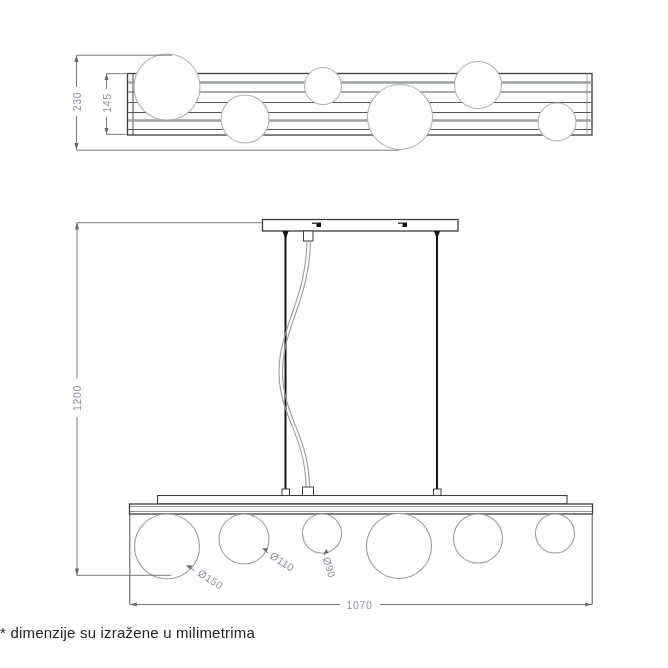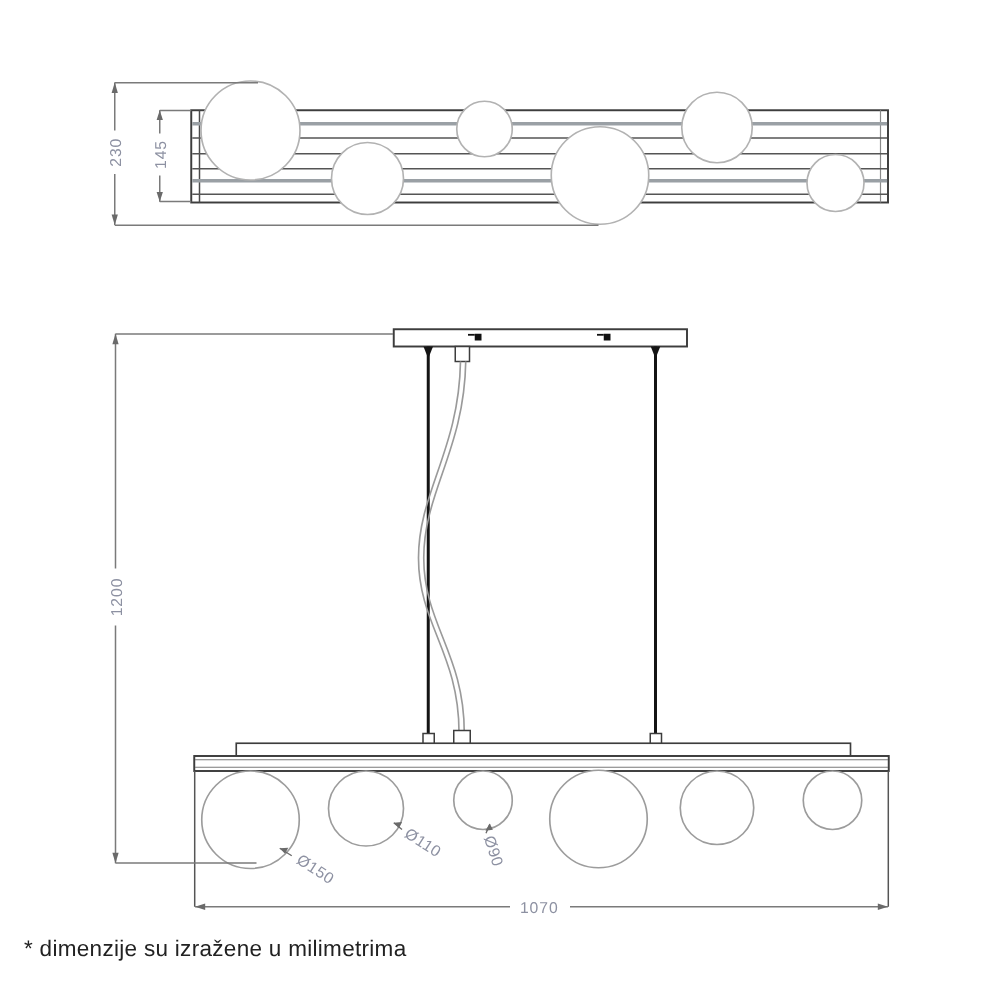--- a/index.html
+++ b/index.html
@@ -1,21 +1,21 @@
 <!DOCTYPE html>
 <html><head>
 <meta charset="utf-8">
 <style>
   html,body{margin:0;padding:0;background:#fff;}
   #stage{position:relative;width:668px;height:668px;background:#fff;overflow:hidden;
          font-family:"Liberation Sans", sans-serif;}
   svg{position:absolute;left:0;top:0;}
   .dim-text{font-family:"Liberation Sans", sans-serif;font-size:10.5px;fill:#8d91a2;letter-spacing:0.6px;}
   .sphere-dim{font-family:"Liberation Sans", sans-serif;font-size:10.5px;fill:#8d91a2;letter-spacing:0.4px;}
-  #footnote{position:absolute;left:16px;top:624px;font-size:15px;color:#222;
+  #footnote{position:absolute;left:0;top:624px;font-size:15px;color:#222;
             font-family:"Liberation Sans", sans-serif;letter-spacing:0.2px;}
   .outline{stroke:#3d3d3d;fill:#fff;}
   .dimline{stroke:#7a7a7a;stroke-width:1;}
   .arrow{fill:#6a6a6a;stroke:none;}
 </style>
 </head>
 <body>
 
 <div id="stage">
 <svg width="668" height="668" viewBox="0 0 668 668">

